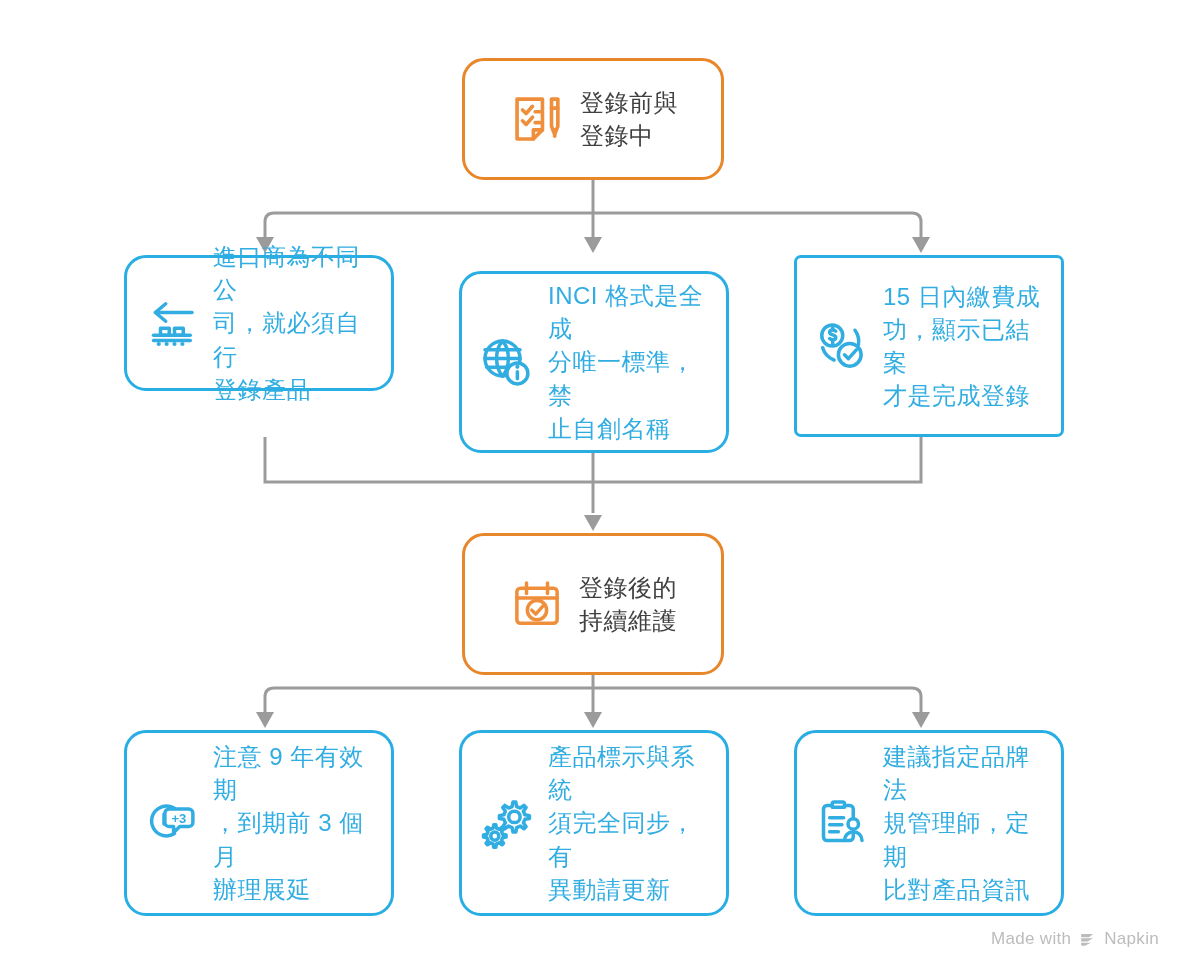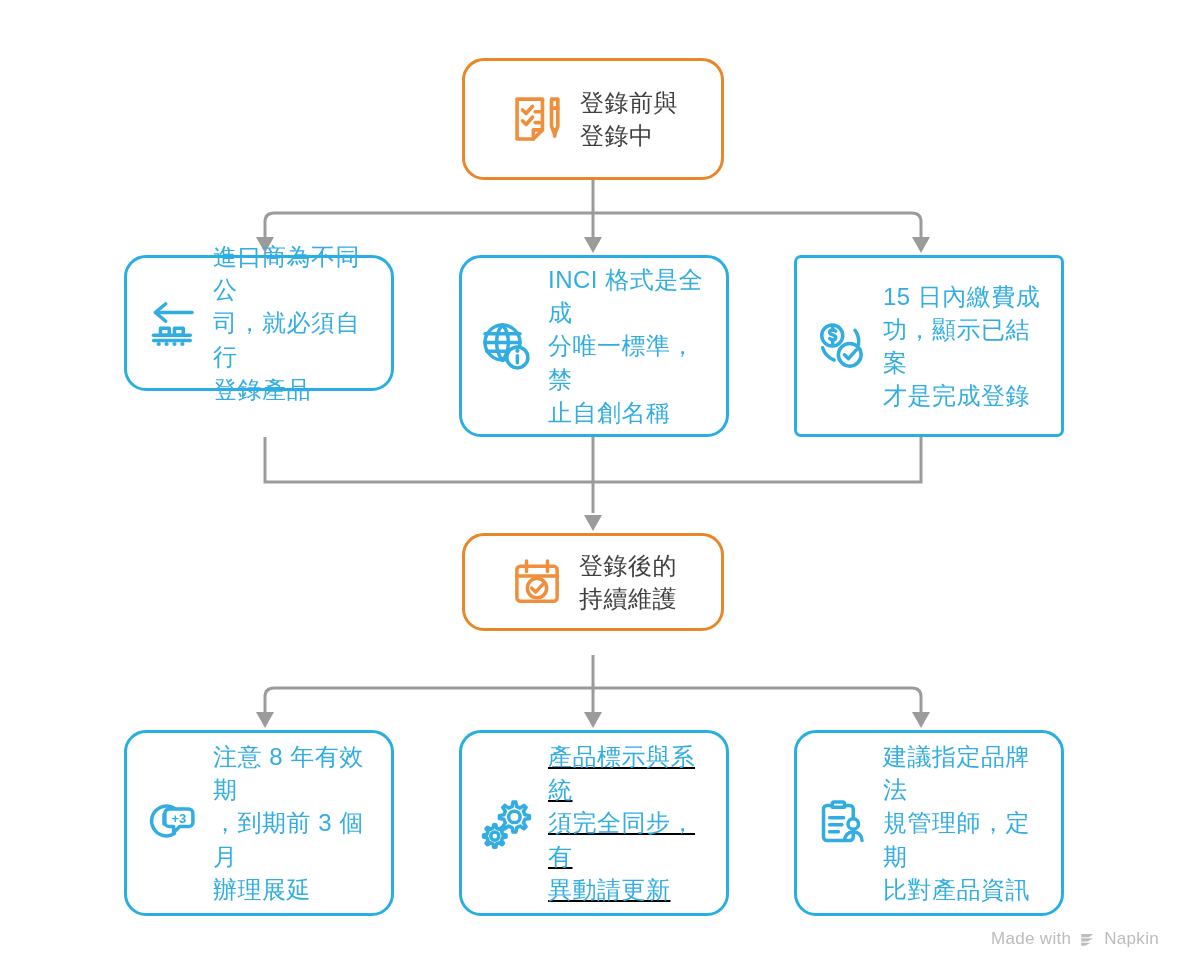--- a/index.html
+++ b/index.html
@@ -56,26 +56,26 @@
     text-align: left;
   }
   .node.orange .label {
     color: #404040;
   }
   .node.blue .label {
     color: #31ade2;
   }
   
   #node-top      { left: 462px; top: 58px;  width: 262px; height: 122px; }
-  #node-mid      { left: 462px; top: 533px; width: 262px; height: 98px; }
+  #node-mid      { left: 462px; top: 533px; width: 262px; height: 142px; }
   #node-b1       { left: 124px; top: 255px; width: 270px; height: 136px; }
-  #node-b2       { left: 459px; top: 255px; width: 270px; height: 182px; }
+  #node-b2       { left: 459px; top: 271px; width: 270px; height: 182px; }
   #node-b3       { left: 794px; top: 255px; width: 270px; height: 182px; border-radius: 7px; }
   #node-b4       { left: 124px; top: 730px; width: 270px; height: 186px; }
-  #node-b5       { left: 459px; top: 730px; width: 270px; height: 186px; text-decoration: underline; }
+  #node-b5       { left: 459px; top: 730px; width: 270px; height: 186px; }
   #node-b6       { left: 794px; top: 730px; width: 270px; height: 186px; }
 
   #node-top .label, #node-mid .label { text-align: left; }
 
   .footer {
     position: absolute;
     right: 26px;
     bottom: 28px;
     display: flex;
     align-items: center;
@@ -214,21 +214,21 @@
 
   <div class="node blue" id="node-b4">
     <svg class="ico" width="56" height="56" viewBox="0 0 64 64">
       <g fill="none" stroke="#31ade2" stroke-width="4" stroke-linecap="round" stroke-linejoin="round">
         <path d="M36 44 a17 17 0 1 1 6 -22"></path>
         <path d="M24 22 v11 h8"></path>
         <path d="M30 16 h22 a5 5 0 0 1 5 5 v10 a5 5 0 0 1 -5 5 h-10 l-7 7 v-7 h-5 a5 5 0 0 1 -5 -5 v-10 a5 5 0 0 1 5 -5 z" fill="#ffffff"></path>
       </g>
       <text x="41" y="32" font-family="'Liberation Sans', sans-serif" font-size="15" font-weight="bold" fill="#31ade2" text-anchor="middle">+3</text>
     </svg>
-    <div class="label">注意 8 年有效期
+    <div class="label">注意 9 年有效期
 ，到期前 3 個月
 辦理展延</div>
   </div>
 
   <div class="node blue" id="node-b5">
     <svg class="ico" width="56" height="56" viewBox="0 0 64 64">
       <g fill="none" stroke="#31ade2" stroke-width="4" stroke-linecap="round" stroke-linejoin="round">
         <path d="M40 8 l3.2 0 l1 5.2 l4 1.7 l4.4 -3 l2.3 2.3 l-3 4.4 l1.7 4 l5.2 1 l0 3.2 l-5.2 1 l-1.7 4 l3 4.4 l-2.3 2.3 l-4.4 -3 l-4 1.7 l-1 5.2 l-3.2 0 l-1 -5.2 l-4 -1.7 l-4.4 3 l-2.3 -2.3 l3 -4.4 l-1.7 -4 l-5.2 -1 l0 -3.2 l5.2 -1 l1.7 -4 l-3 -4.4 l2.3 -2.3 l4.4 3 l4 -1.7 z"></path>
         <circle cx="41.6" cy="25" r="6.5"></circle>
         <path d="M18 34 l2.4 0 l0.8 3.9 l3 1.3 l3.3 -2.3 l1.7 1.7 l-2.3 3.3 l1.3 3 l3.9 0.8 l0 2.4 l-3.9 0.8 l-1.3 3 l2.3 3.3 l-1.7 1.7 l-3.3 -2.3 l-3 1.3 l-0.8 3.9 l-2.4 0 l-0.8 -3.9 l-3 -1.3 l-3.3 2.3 l-1.7 -1.7 l2.3 -3.3 l-1.3 -3 l-3.9 -0.8 l0 -2.4 l3.9 -0.8 l1.3 -3 l-2.3 -3.3 l1.7 -1.7 l3.3 2.3 l3 -1.3 z"></path>

